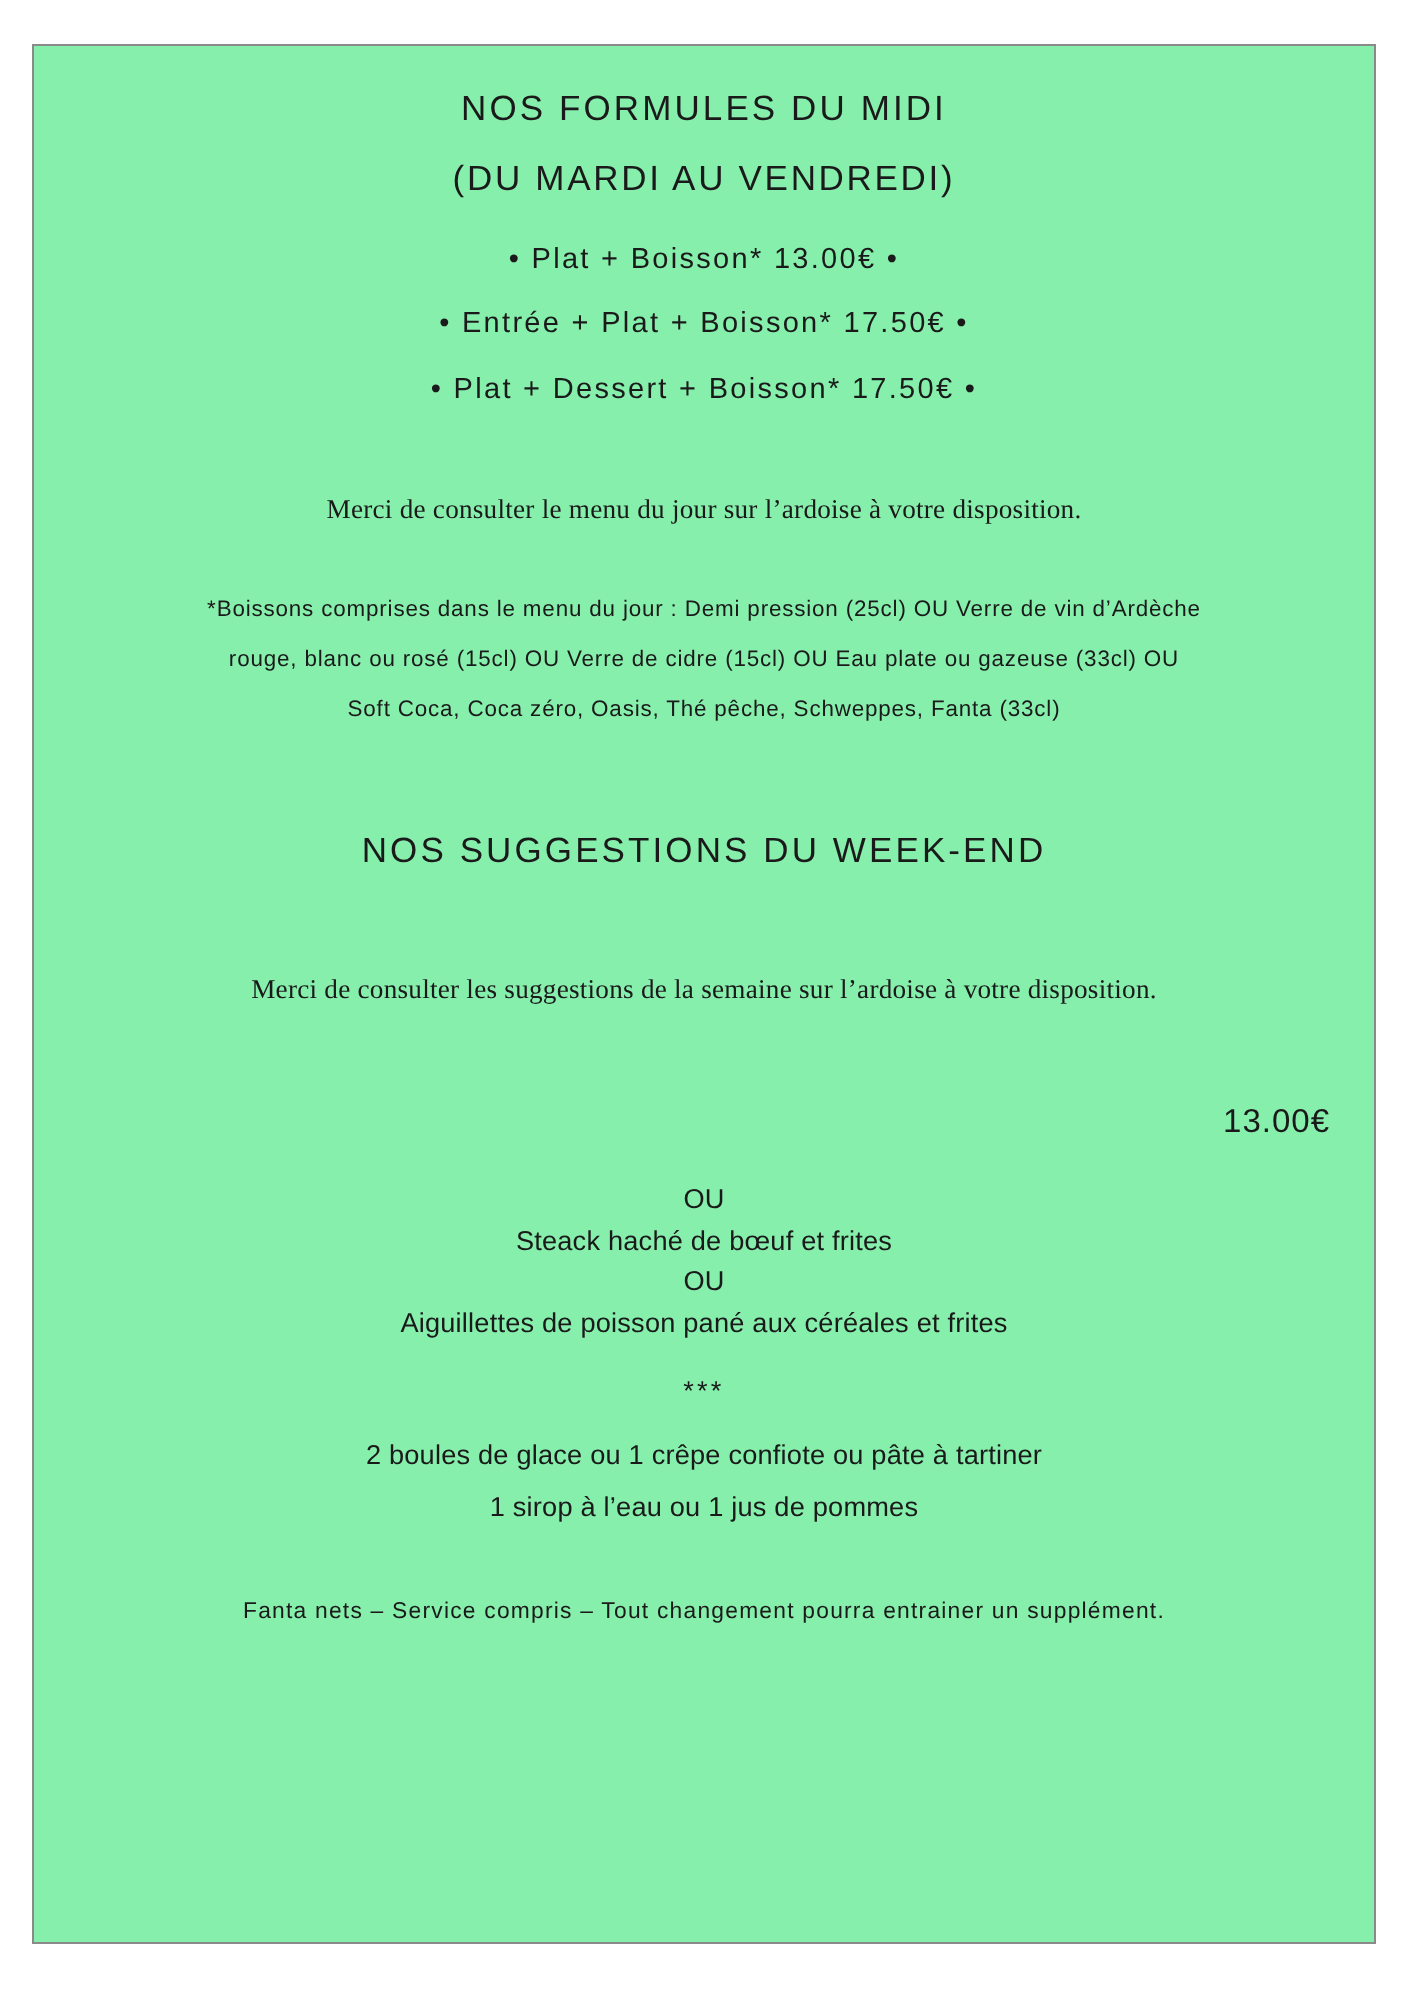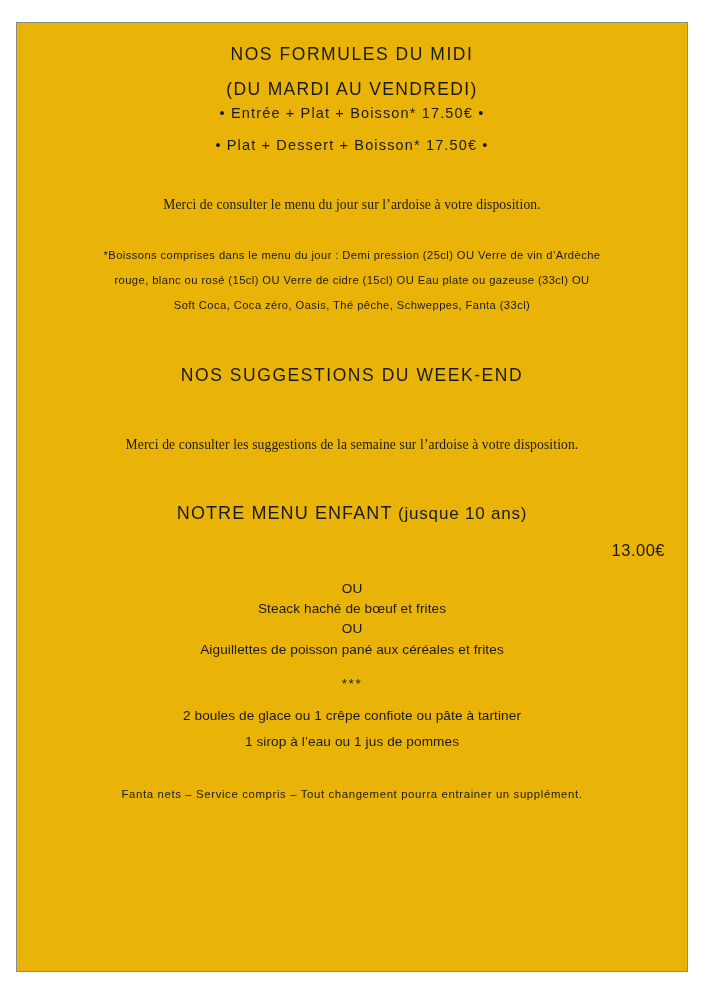--- a/index.html
+++ b/index.html
@@ -16,21 +16,21 @@
   }
 
   .page {
     position: absolute;
     left: 16px;
     top: 22px;
     width: 672px;
     height: 950px;
     border: 1px solid #8a8a8a;
     box-sizing: border-box;
-    background: #eab308;
+    background: #86efac;
   }
 
   .content {
     position: absolute;
     left: 0;
     top: 0;
     width: 100%;
     height: 100%;
     box-sizing: border-box;
     padding: 18px 22px 10px 22px;
@@ -133,40 +133,38 @@
 </style>
 </head>
 <body>
 
 <div class="page">
   <div class="content">
 
     <h1 class="section-title">NOS FORMULES DU MIDI</h1>
     <h2 class="section-title-sub">(DU MARDI AU VENDREDI)</h2>
 
+    <p class="formula f-first">• Plat + Boisson* 13.00€ •</p>
     <p class="formula">• Entrée + Plat + Boisson* 17.50€ •</p>
     <p class="formula">• Plat + Dessert + Boisson* 17.50€ •</p>
 
     <p class="note note-midi">Merci de consulter le menu du jour sur l’ardoise à votre disposition.</p>
 
     <div class="footnote">
       <div>*Boissons comprises dans le menu du jour : Demi pression (25cl) OU Verre de vin d’Ardèche</div>
       <div>rouge, blanc ou rosé (15cl) OU Verre de cidre (15cl) OU Eau plate ou gazeuse (33cl) OU</div>
       <div>Soft Coca, Coca zéro, Oasis, Thé pêche, Schweppes, Fanta (33cl)</div>
     </div>
 
     <div class="block-weekend-title">
       <h1 class="section-title">NOS SUGGESTIONS DU WEEK-END</h1>
       <p class="note note-weekend">Merci de consulter les suggestions de la semaine sur l’ardoise à votre disposition.</p>
     </div>
 
     <div class="block-kid">
-      <h1 class="kid-title">
-        <span>NOTRE MENU ENFANT</span><span class="soft"> </span><span class="soft">(jusque 10 ans)</span>
-      </h1>
       <p class="kid-price">13.00€</p>
 
       <div class="block-kid-dishes">
         <p class="dish dish-gap">OU</p>
         <p class="dish dish-gap">Steack haché de bœuf et frites</p>
         <p class="dish dish-gap">OU</p>
         <p class="dish dish-gap">Aiguillettes de poisson pané aux céréales et frites</p>
       </div>
 
       <p class="stars">***</p>

